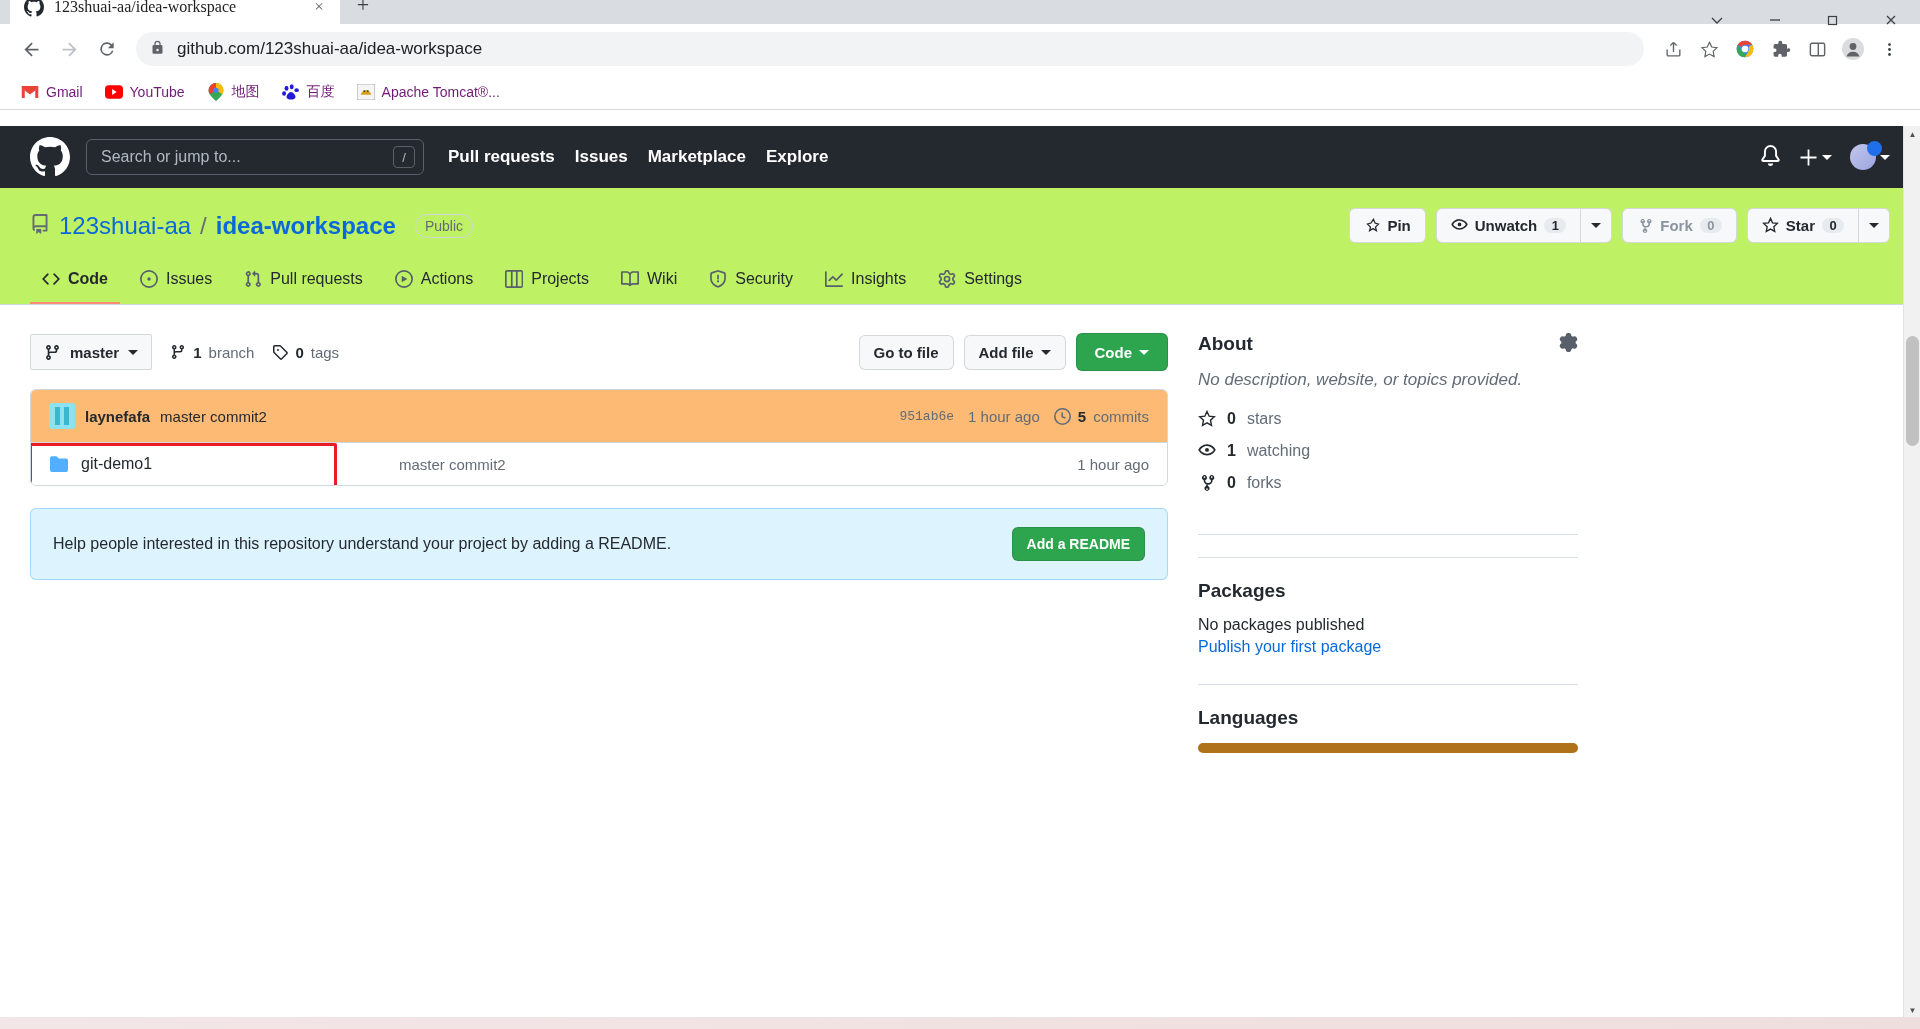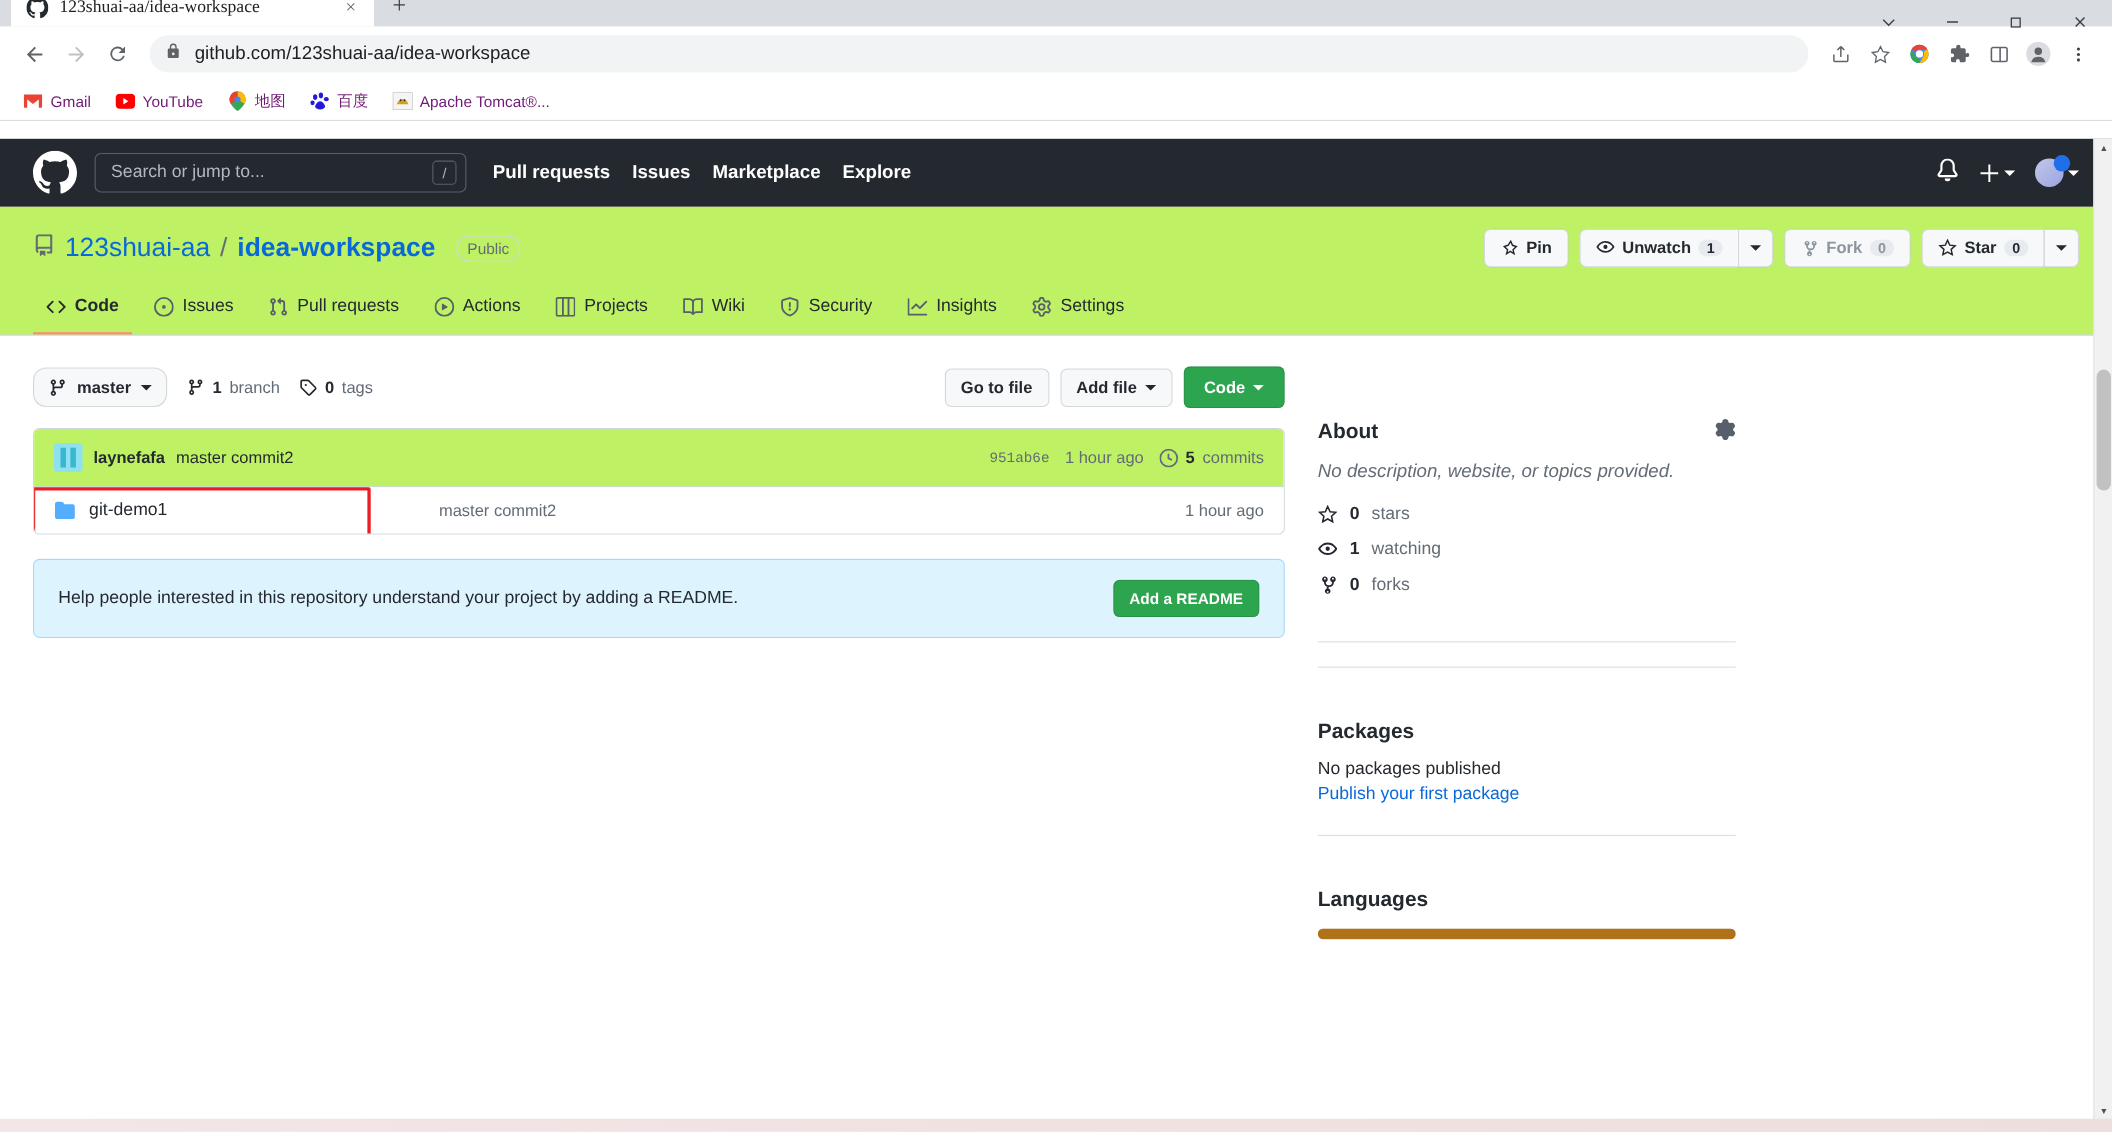--- a/index.html
+++ b/index.html
@@ -149,35 +149,35 @@
   .rtab.active { font-weight: 600; border-bottom-color: #fd8c73; }
 
   
   .repo-body { display: flex; padding: 28px 30px 0; gap: 30px; }
   .col-main { flex: 1; min-width: 0; max-width: 1138px; }
   .col-side { width: 380px; flex: 0 0 380px; }
 
   .file-toolbar { display: flex; align-items: center; gap: 18px; margin-bottom: 18px; }
   .branch-btn {
     display: inline-flex; align-items: center; gap: 9px;
-    border: 1px solid rgba(27,31,36,0.15); border-radius: 12px; background: #f6f8fa;
+    border: 1px solid rgba(27,31,36,0.15); border-radius: 2px; background: #f6f8fa;
     padding: 6px 13px; font-size: 15px; font-weight: 600; color: #24292f; height: 36px;
   }
   .meta-link { display: inline-flex; align-items: center; gap: 7px; font-size: 15px; color: #636c76; }
   .meta-link b { color: #24292f; font-weight: 600; }
   .file-toolbar-right { margin-left: auto; display: flex; align-items: center; gap: 10px; }
   .btn-green {
     background: #2da44e; color: #fff; border: 1px solid rgba(27,31,36,0.15);
     border-radius: 6px; font-size: 15px; font-weight: 600; padding: 7px 18px;
     display: inline-flex; align-items: center; gap: 7px; height: 38px;
   }
 
   .filebox { border: 1px solid #d0d7de; border-radius: 6px; overflow: hidden; }
   .commit-row {
-    background: #bef264; display: flex; align-items: center; gap: 10px;
+    background: #fdba74; display: flex; align-items: center; gap: 10px;
     padding: 13px 18px; border-bottom: 1px solid #d0d7de;
   }
   .commit-avatar {
     width: 26px; height: 26px; border-radius: 3px;
     background: #8ee1ef; flex: 0 0 26px; position: relative; overflow: hidden;
   }
   .commit-avatar::before, .commit-avatar::after {
     content:''; position:absolute; background:#3ab7cf;
   }
   .commit-avatar::before { left:6px; top:4px; width:5px; height:18px; }
@@ -206,21 +206,21 @@
 
   .readme-banner {
     margin-top: 22px; background: #ddf4ff; border: 1px solid rgba(84,174,255,0.4);
     border-radius: 6px; padding: 18px 22px; display: flex; align-items: center;
   }
   .readme-text { font-size: 16px; color: #24292f; }
   .readme-banner .btn-green { margin-left: auto; padding: 6px 14px; height: 34px; font-size: 14px; }
 
   
   .side-sec { padding-bottom: 22px; }
-  .side-head { display: flex; align-items: center; margin-bottom: 14px; margin-top: 48px; }
+  .side-head { display: flex; align-items: flex-start; margin-bottom: 14px; }
   .side-title { font-size: 19px; font-weight: 600; color: #24292f; }
   .side-head .gear { margin-left: auto; color: #57606a; }
   .side-desc { font-style: italic; font-size: 17px; color: #636c76; margin-bottom: 20px; }
   .side-stat { display: flex; align-items: center; gap: 11px; font-size: 16px; color: #636c76; margin-bottom: 14px; }
   .side-stat b { color: #24292f; font-weight: 600; }
   .side-divider { border-top: 1px solid #d8dee4; margin: 6px 0 22px; }
   .side-line { font-size: 16px; color: #24292f; margin-bottom: 4px; }
   .side-link { font-size: 16px; color: #0969da; text-decoration: none; display: block; }
   .lang-bar { height: 10px; border-radius: 6px; overflow: hidden; display: flex; margin-top: 10px; }
 

